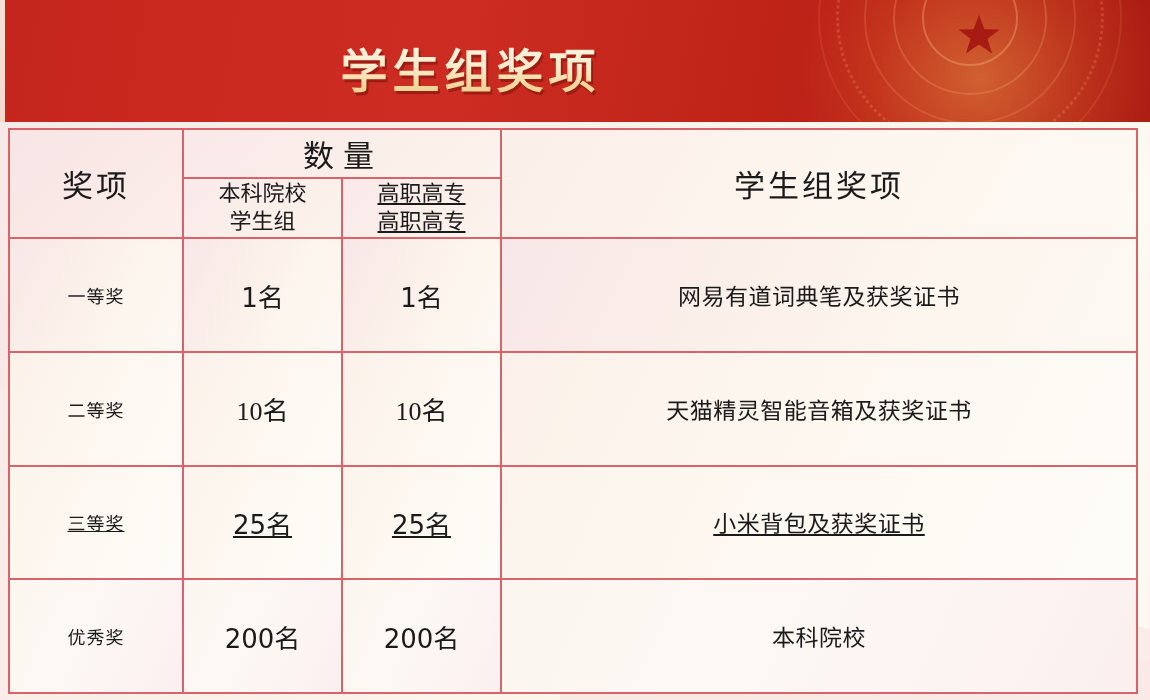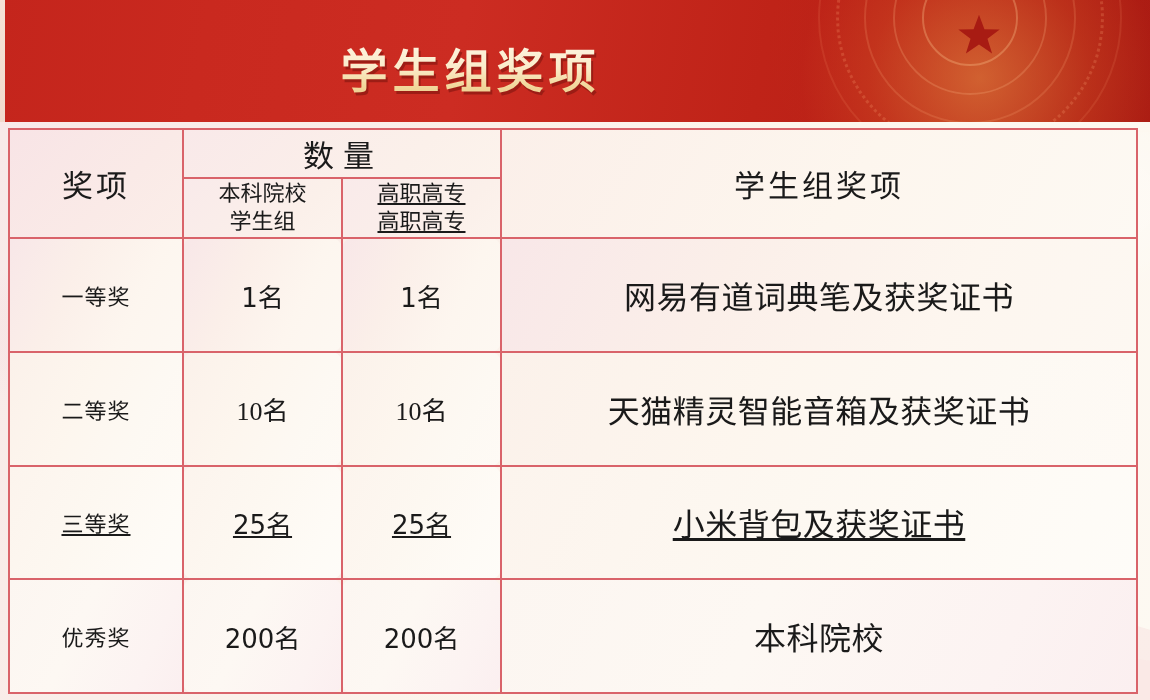--- a/index.html
+++ b/index.html
@@ -189,29 +189,29 @@
   }
   th.h-prize {
     font-size: 31px;
     font-weight: 700;
     letter-spacing: 3px;
     background: linear-gradient(120deg, #fbefe9 0%, #fdf6ee 55%, #fdf9f3 100%);
   }
 
   
   td.c-award {
-    font-size: 22px;
+    font-size: 18px;
     letter-spacing: 1px;
   }
   td.c-num {
     font-size: 26px;
     border-radius: 11px;
   }
   td.c-prize {
-    font-size: 32px;
+    font-size: 23px;
     letter-spacing: .5px;
     margin-top: 12px;
   }
 
   tr.row-1 td { background: linear-gradient(115deg, #f8e7e8 0%, #fbefe9 35%, #fdf6ef 70%, #fdf8f2 100%); }
   tr.row-2 td { background: linear-gradient(115deg, #fbf1ea 0%, #fdf6ee 40%, #fdf9f3 75%, #fefaf5 100%); font-family: Liberation Serif, serif; }
   tr.row-3 td { background: linear-gradient(115deg, #fcf4ed 0%, #fdf8f1 45%, #fefbf6 80%, #fefcf8 100%); text-decoration: underline; }
   tr.row-4 td { background: linear-gradient(115deg, #fcf6f1 0%, #fdf8f3 40%, #fcf3f2 78%, #fbeff0 100%); }
 </style>
 </head>

